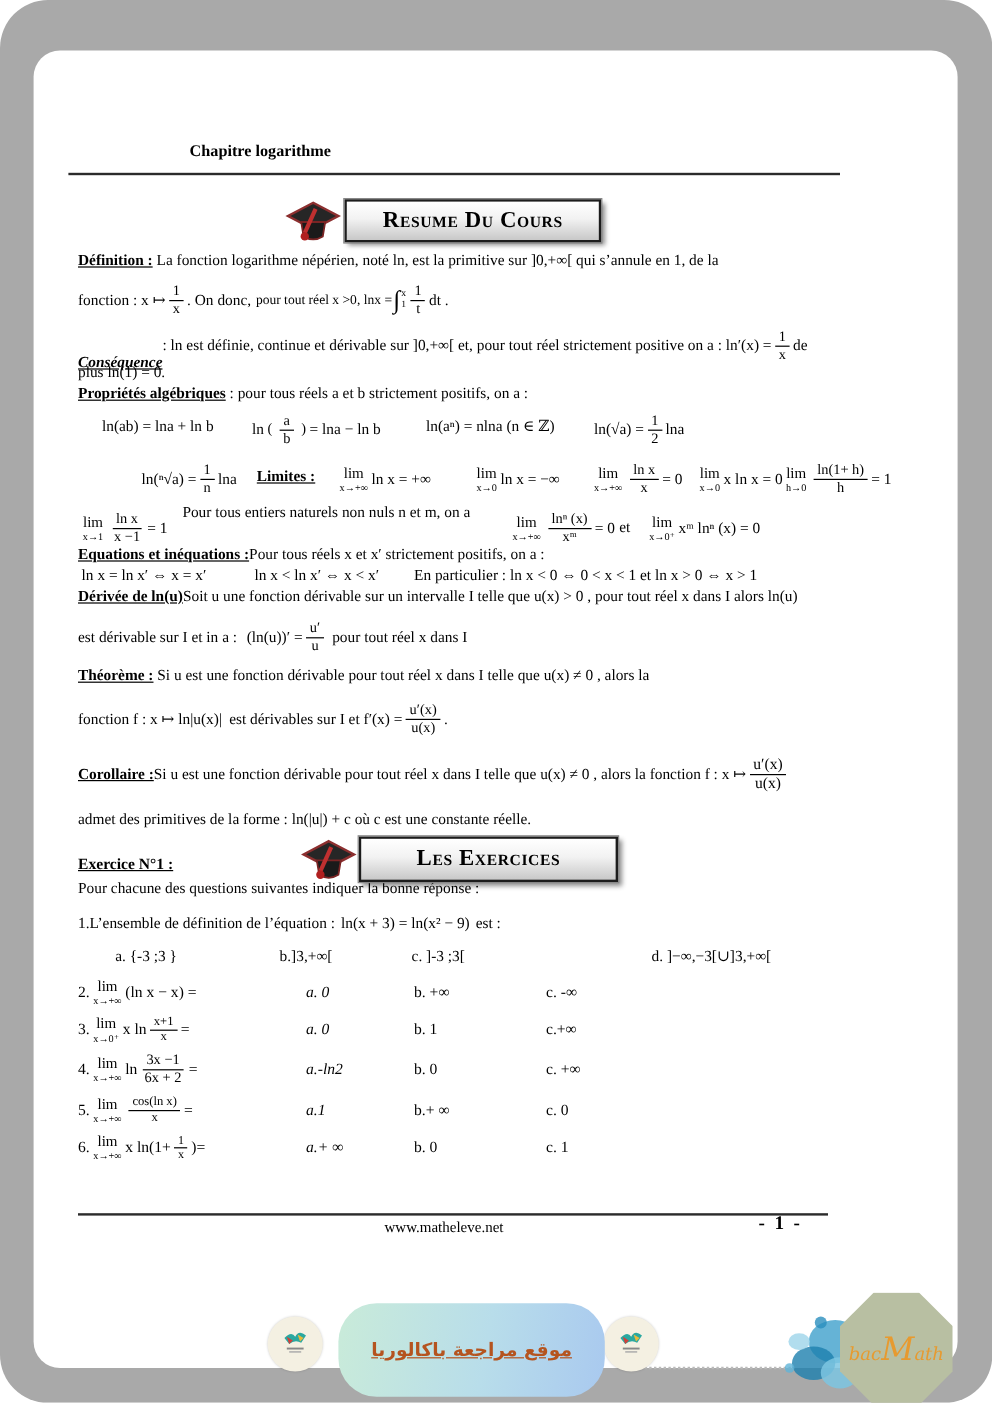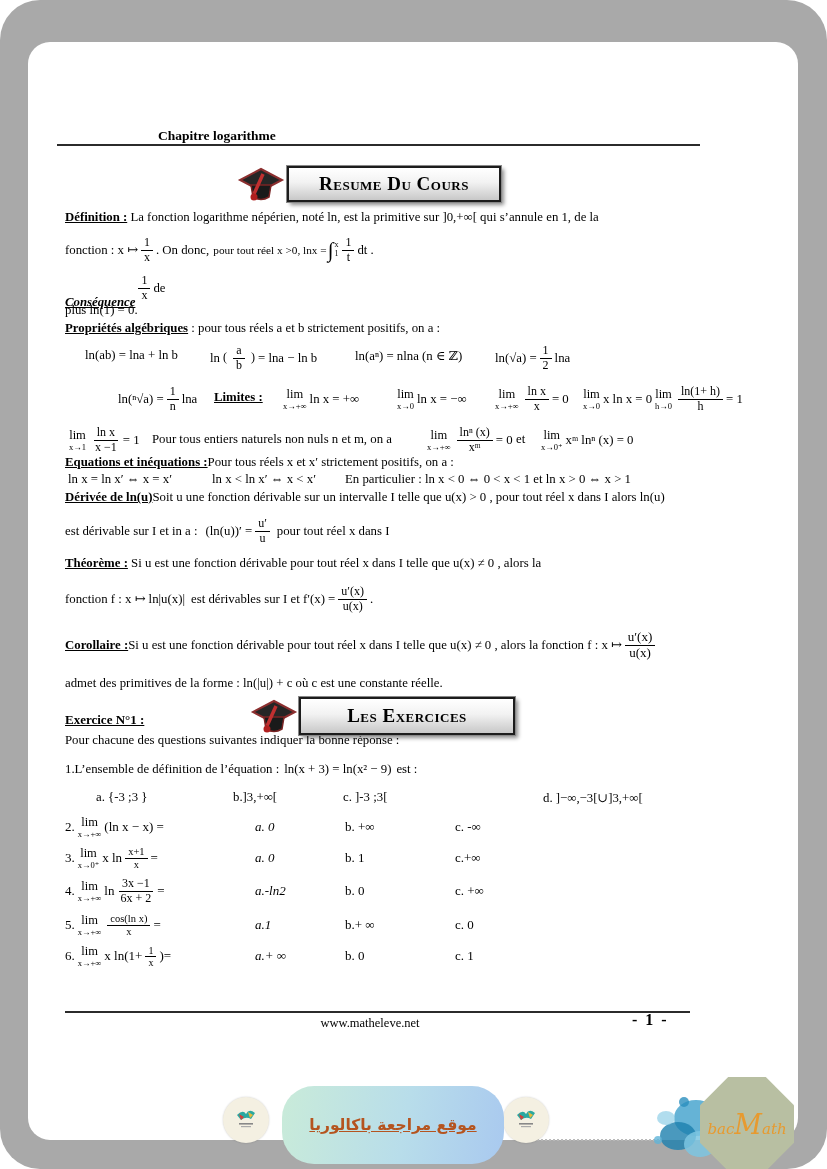--- a/index.html
+++ b/index.html
@@ -53,21 +53,21 @@
   .octagon .logo{color:#e79a2f;font-style:italic;font-family:"DejaVu Serif",serif;font-size:15px;}
   .octagon .logo .bigm{font-size:27px;}
   .dotted{position:absolute;border-top:2px dotted #b9b9b9;}
 </style>
 </head>
 <body>
 
 <div class="frame"></div>
 <div class="sheet"></div>
 
-<div class="abs b" style="left:158px;top:128px;font-size:13.5px;text-align:center;">Chapitre logarithme</div>
+<div class="abs b" style="left:158px;top:118px;font-size:13.5px;text-align:center;">Chapitre logarithme</div>
 <div class="rule" style="left:57px;top:144px;width:643px;height:2px;"></div>
 
 <div class="abs" style="left:237px;top:164px;">
   <svg width="48" height="48" viewBox="0 0 48 48">
     <polygon points="24,5 45,16 24,27 3,16" fill="#262626" stroke="#8c2f2f" stroke-width="2"></polygon>
     <path d="M14,21 L34,21 L32,33 Q24,38 16,33 Z" fill="#1a1a1a" stroke="#7a2424" stroke-width="1.5"></path>
     <path d="M26,10 L17,30" stroke="#c03030" stroke-width="3.5" fill="none"></path>
     <circle cx="17" cy="33" r="3.5" fill="#b01f1f"></circle>
   </svg>
 </div>
@@ -94,20 +94,21 @@
   </span>
   <span class="frac">
     <span class="num">1</span>
       <span class="den">t</span>
   </span>
   <span>dt .</span>
 </div>
 
 <div class="abs t flexrow" style="left:65px;top:272px;height:32px;">
   <span class="b i u">Conséquence</span>
+  <span>: ln est définie, continue et dérivable sur ]0,+∞[ et, pour tout réel strictement positive on a : ln′(x) =</span>
   <span class="frac">
     <span class="num">1</span>
       <span class="den">x</span>
   </span>
   <span>de</span>
 </div>
 <div class="abs t" style="left:65px;top:303px;">plus ln(1) = 0.</div>
 
 <div class="abs t" style="left:65px;top:321px;">
   <span class="b u">Propriétés algébriques</span><span> : pour tous réels a et b strictement positifs, on a :</span>
@@ -195,21 +196,21 @@
     <span class="lim">
         <span class="lw">lim</span>
         <span class="ls">x→1</span>
       </span>
     <span class="frac">
         <span class="num">ln x</span>
         <span class="den">x −1</span>
       </span>
     <span>= 1</span>
   </span>
-  <span class="abs" style="left:152px;top:12px;">Pour tous entiers naturels non nuls n et m, on a</span>
+  <span class="abs" style="left:152px;top:0;">Pour tous entiers naturels non nuls n et m, on a</span>
   <span class="abs flexrow" style="left:424px;top:0;height:40px;">
     <span class="lim">
         <span class="lw">lim</span>
         <span class="ls">x→+∞</span>
       </span>
     <span class="frac">
         <span class="num">lnⁿ (x)</span>
         <span class="den">xᵐ</span>
       </span>
     <span>= 0</span>

